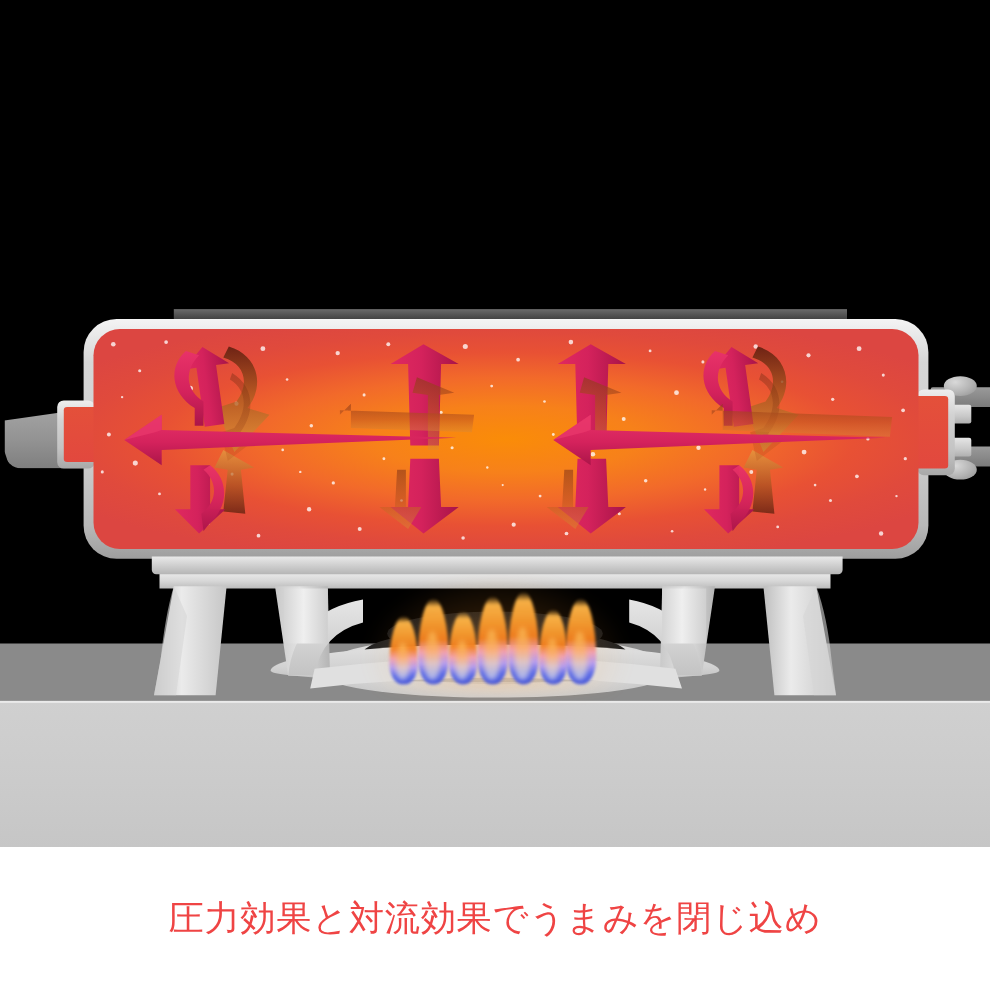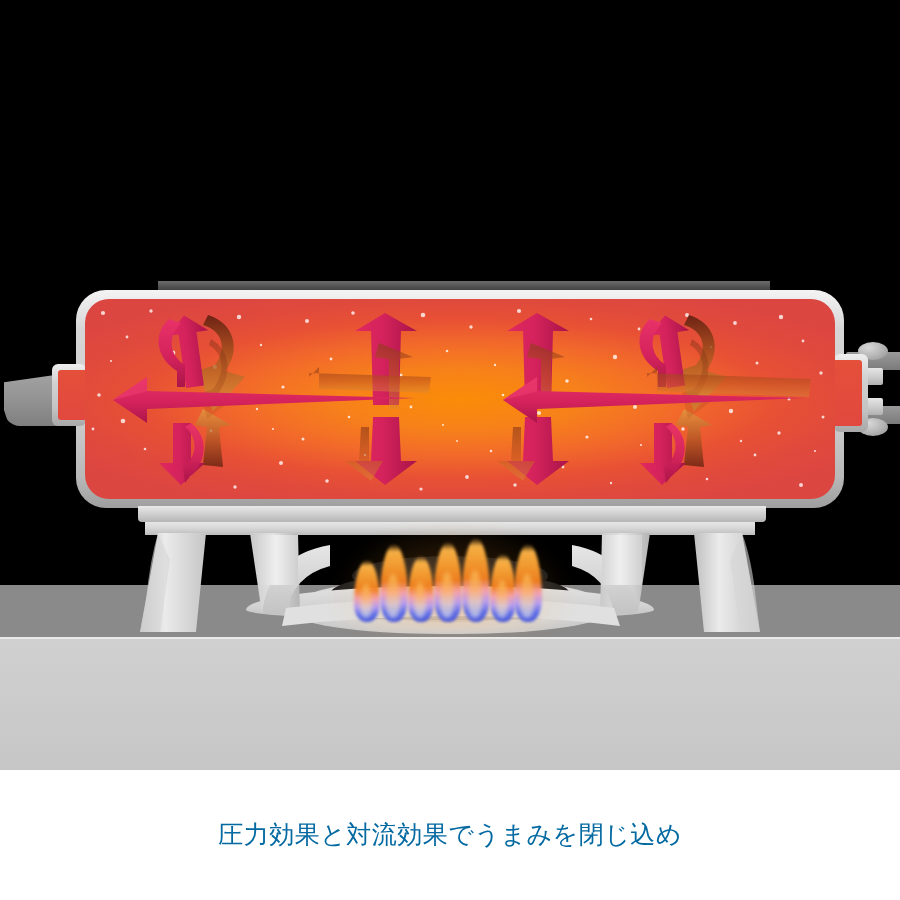--- a/index.html
+++ b/index.html
@@ -172,23 +172,23 @@
 
   
   .caption{
     position:absolute;left:0;top:770px;width:900px;height:130px;
     background:#ffffff;
     display:flex;flex-direction:column;
     align-items:center;justify-content:center;
     gap:6px;
   }
   .caption-line{
-    font-size:25px;
+    font-size:32px;
     line-height:1.42;
-    color:#0369a1;
+    color:#ef4444;
     letter-spacing:.02em;
     white-space:nowrap;
     font-weight:400;
   }
 </style>
 </head>
 <body>
 
 <div class="stage">
 

